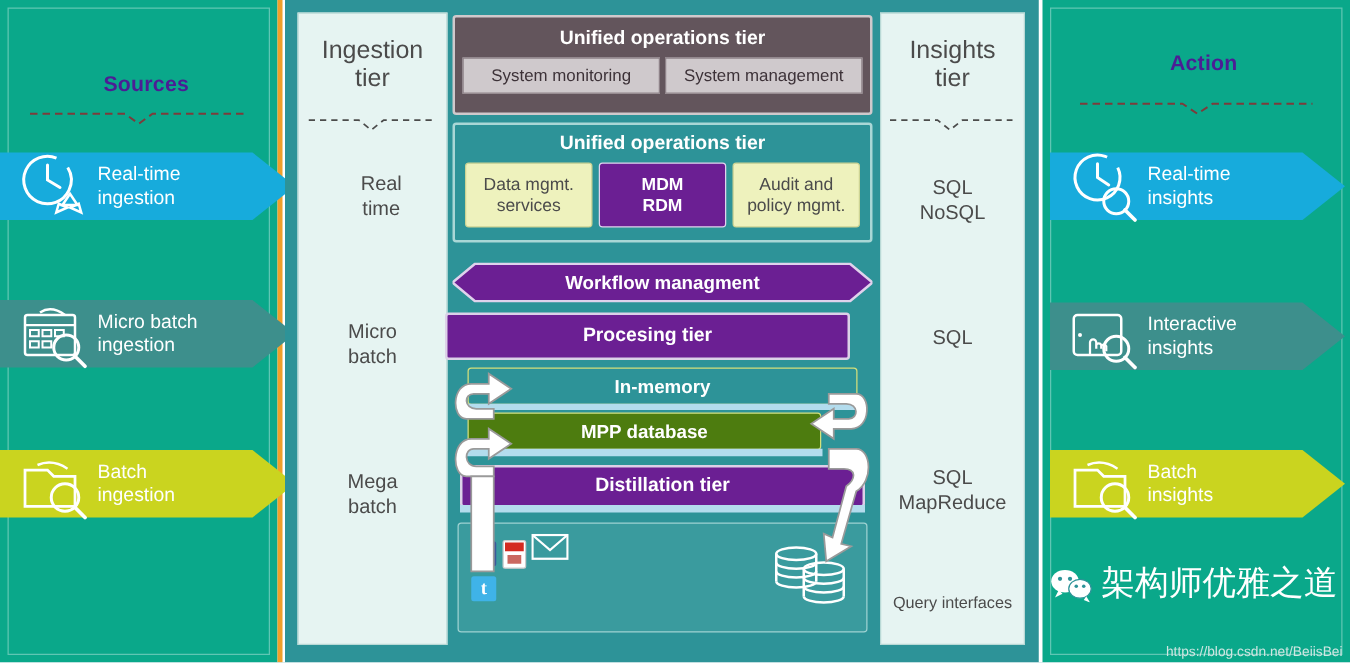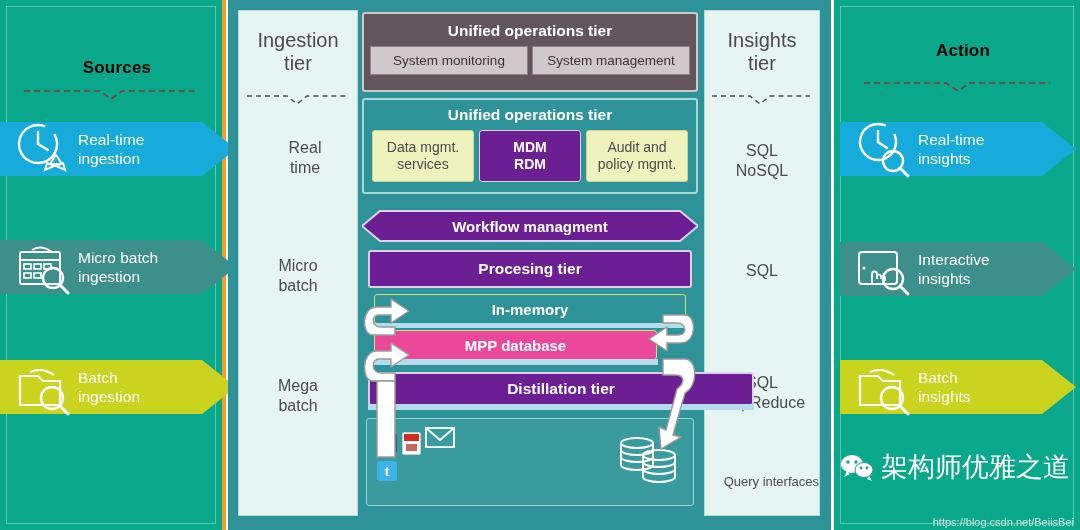--- a/index.html
+++ b/index.html
@@ -9,87 +9,87 @@
   
   .col{position:absolute;top:0;bottom:0;}
   #col-sources{left:0;width:222px;background:#0aa88a;}
   #col-center{left:228px;width:600px;background:#2d9398;}
   #col-action{left:834px;width:246px;background:#0aa88a;}
   .vdiv{position:absolute;top:0;bottom:0;width:4px;background:#f0a02a;left:222px;}
   .vdiv2{position:absolute;top:0;bottom:0;width:3px;background:#2d9398;left:828px;}
 
   .col-inner-border{position:absolute;left:6px;right:6px;top:6px;bottom:6px;border:1px solid rgba(255,255,255,.35);pointer-events:none;}
 
-  .col-title{position:absolute;left:12px;right:0;text-align:center;color:#000000;font-weight:bold;font-size:17px;letter-spacing:.2px;}
+  .col-title{position:absolute;left:12px;right:0;text-align:center;color:#4c1d95;font-weight:bold;font-size:17px;letter-spacing:.2px;}
   #t-sources{top:58px;}
   #t-action{top:41px;}
 
   .dashline{position:absolute;height:14px;}
   .dashline svg{display:block;}
 
   
   .chip{position:absolute;height:62px;display:flex;align-items:center;}
   .chip .body{position:relative;height:62px;width:100%;display:flex;align-items:center;}
   .chip .shape{position:absolute;inset:0;}
   .chip .ico{position:relative;width:66px;height:58px;margin-left:12px;flex:0 0 auto;}
   .chip .txt{position:relative;color:#ffffff;font-size:15.5px;line-height:19px;}
   .chip .txt span{display:block;}
 
   
   .side-panel{position:absolute;background:#e6f4f2;border:1px solid #b9d9d6;}
   #p-ingestion{left:238px;top:10px;width:118px;bottom:14px;}
   #p-insights{left:704px;top:10px;width:114px;bottom:14px;}
   .panel-title{position:absolute;left:0;right:0;text-align:center;color:#4b4b4b;font-size:20px;line-height:23px;}
   .panel-row{position:absolute;left:0;right:0;text-align:center;color:#4b4b4b;font-size:16px;line-height:20px;}
-  .panel-small{position:absolute;left:0;right:0;text-align:right;color:#4b4b4b;font-size:13px;}
+  .panel-small{position:absolute;left:0;right:0;text-align:center;color:#4b4b4b;font-size:13px;}
 
   
   .cbox{position:absolute;box-sizing:border-box;}
   #uot1{left:362px;top:12px;width:336px;height:80px;background:#63555c;border:2px solid #cfc9cc;border-radius:3px;}
   #uot1 .hd{text-align:center;color:#fff;font-weight:bold;font-size:15.5px;padding-top:8px;}
   #uot1 .subrow{display:flex;gap:4px;padding:6px 6px 0 6px;}
   #uot1 .sub{flex:1;background:#cfc9cc;color:#3d3238;font-size:13.5px;text-align:center;padding:6px 2px;border:1px solid #8e8288;}
 
   #uot2{left:362px;top:98px;width:336px;height:96px;background:#2d9398;border:2px solid #a9d7d6;border-radius:3px;}
   #uot2 .hd{text-align:center;color:#fff;font-weight:bold;font-size:15.5px;padding-top:6px;}
   #uot2 .subrow{display:flex;gap:5px;padding:6px 8px 0 8px;}
   #uot2 .sub{flex:1;font-size:14px;line-height:17px;text-align:center;padding:8px 2px;border-radius:3px;}
   #uot2 .cream{background:#eef2bd;color:#4b4b4b;border:1px solid #cdd494;}
   #uot2 .purple{background:#6b1f93;color:#fff;font-weight:bold;border:1px solid #e2d2ee;}
 
   #wf{left:362px;top:210px;width:336px;height:32px;}
   #wf .lbl{position:absolute;inset:0;display:flex;align-items:center;justify-content:center;color:#fff;font-weight:bold;font-size:15px;}
 
-  #proc{left:368px;top:250px;width:324px;height:38px;background:#6b1f93;border:2px solid #dcd0e8;border-radius:3px;display:flex;align-items:center;justify-content:center;color:#fff;font-weight:bold;font-size:15.5px;}
+  #proc{left:356px;top:250px;width:324px;height:38px;background:#6b1f93;border:2px solid #dcd0e8;border-radius:3px;display:flex;align-items:center;justify-content:center;color:#fff;font-weight:bold;font-size:15.5px;}
 
   #inmem{left:374px;top:294px;width:312px;height:30px;background:#2d9398;border:1.5px solid #d5e07a;border-radius:3px;display:flex;align-items:center;justify-content:center;color:#fff;font-weight:bold;font-size:15px;}
   #inmem::after{content:"";position:absolute;left:-2px;right:-2px;bottom:-5px;height:5px;background:#b3dced;}
 
-  #mpp{left:374px;top:330px;width:283px;height:30px;background:#ec4899;border:1.5px solid #d5e07a;border-radius:3px;display:flex;align-items:center;justify-content:center;color:#fff;font-weight:bold;font-size:15px;}
+  #mpp{left:374px;top:330px;width:283px;height:30px;background:#4d7c0f;border:1.5px solid #d5e07a;border-radius:3px;display:flex;align-items:center;justify-content:center;color:#fff;font-weight:bold;font-size:15px;}
   #mpp::after{content:"";position:absolute;left:-2px;right:-2px;bottom:-6px;height:6px;background:#b3dced;}
 
-  #dist{left:368px;top:372px;width:386px;height:34px;background:#6b1f93;border:2px solid #dcd0e8;border-radius:3px;display:flex;align-items:center;justify-content:center;color:#fff;font-weight:bold;font-size:15.5px;}
+  #dist{left:368px;top:372px;width:324px;height:34px;background:#6b1f93;border:2px solid #dcd0e8;border-radius:3px;display:flex;align-items:center;justify-content:center;color:#fff;font-weight:bold;font-size:15.5px;}
   #dist::after{content:"";position:absolute;left:-2px;right:-2px;bottom:-6px;height:6px;background:#b3dced;}
 
   #hdfs{left:366px;top:418px;width:328px;height:88px;background:#3a9b9e;border:1px solid #9fd2d2;border-radius:3px;}
   #hdfs .h1{position:absolute;left:0;right:0;top:34px;text-align:center;color:#fff;font-weight:bold;font-size:15.5px;}
   #hdfs .h2{position:absolute;left:0;right:0;top:57px;text-align:center;color:#e9f6f6;font-size:14px;}
 
   .arrows{position:absolute;left:355px;top:285px;width:350px;height:180px;pointer-events:none;}
 
   
   .sicon{position:absolute;}
   .fb{width:20px;height:20px;background:#3b5a9b;border-radius:2px;color:#fff;font-weight:bold;font-size:15px;text-align:center;line-height:20px;font-family:"Liberation Serif",serif;}
   .tw{width:20px;height:20px;background:#3fb3e8;border-radius:2px;color:#fff;font-weight:bold;font-size:15px;text-align:center;line-height:20px;font-family:"Liberation Serif",serif;}
   .pdf{width:17px;height:21px;background:#fff;border:1px solid #ccc;border-radius:2px;position:relative;}
   .pdf::before{content:"";position:absolute;left:1px;right:1px;top:1px;height:7px;background:#d42a20;}
   .pdf::after{content:"";position:absolute;left:3px;right:3px;bottom:3px;height:7px;background:#b8352b;opacity:.75;}
 
   
-  #wm{position:absolute;left:840px;top:452px;display:flex;align-items:center;gap:7px;}
+  #wm{position:absolute;left:840px;top:452px;display:flex;align-items:flex-end;gap:7px;}
   #wm .wtxt{color:#fff;font-size:27px;line-height:30px;font-family:"DejaVu Sans",sans-serif;}
   #url{position:absolute;right:6px;bottom:2px;color:#cfe6e2;font-size:11px;}
 
   .wechat{width:34px;height:28px;position:relative;}
 </style>
 </head>
 <body>
 
 <div id="stage">
 

